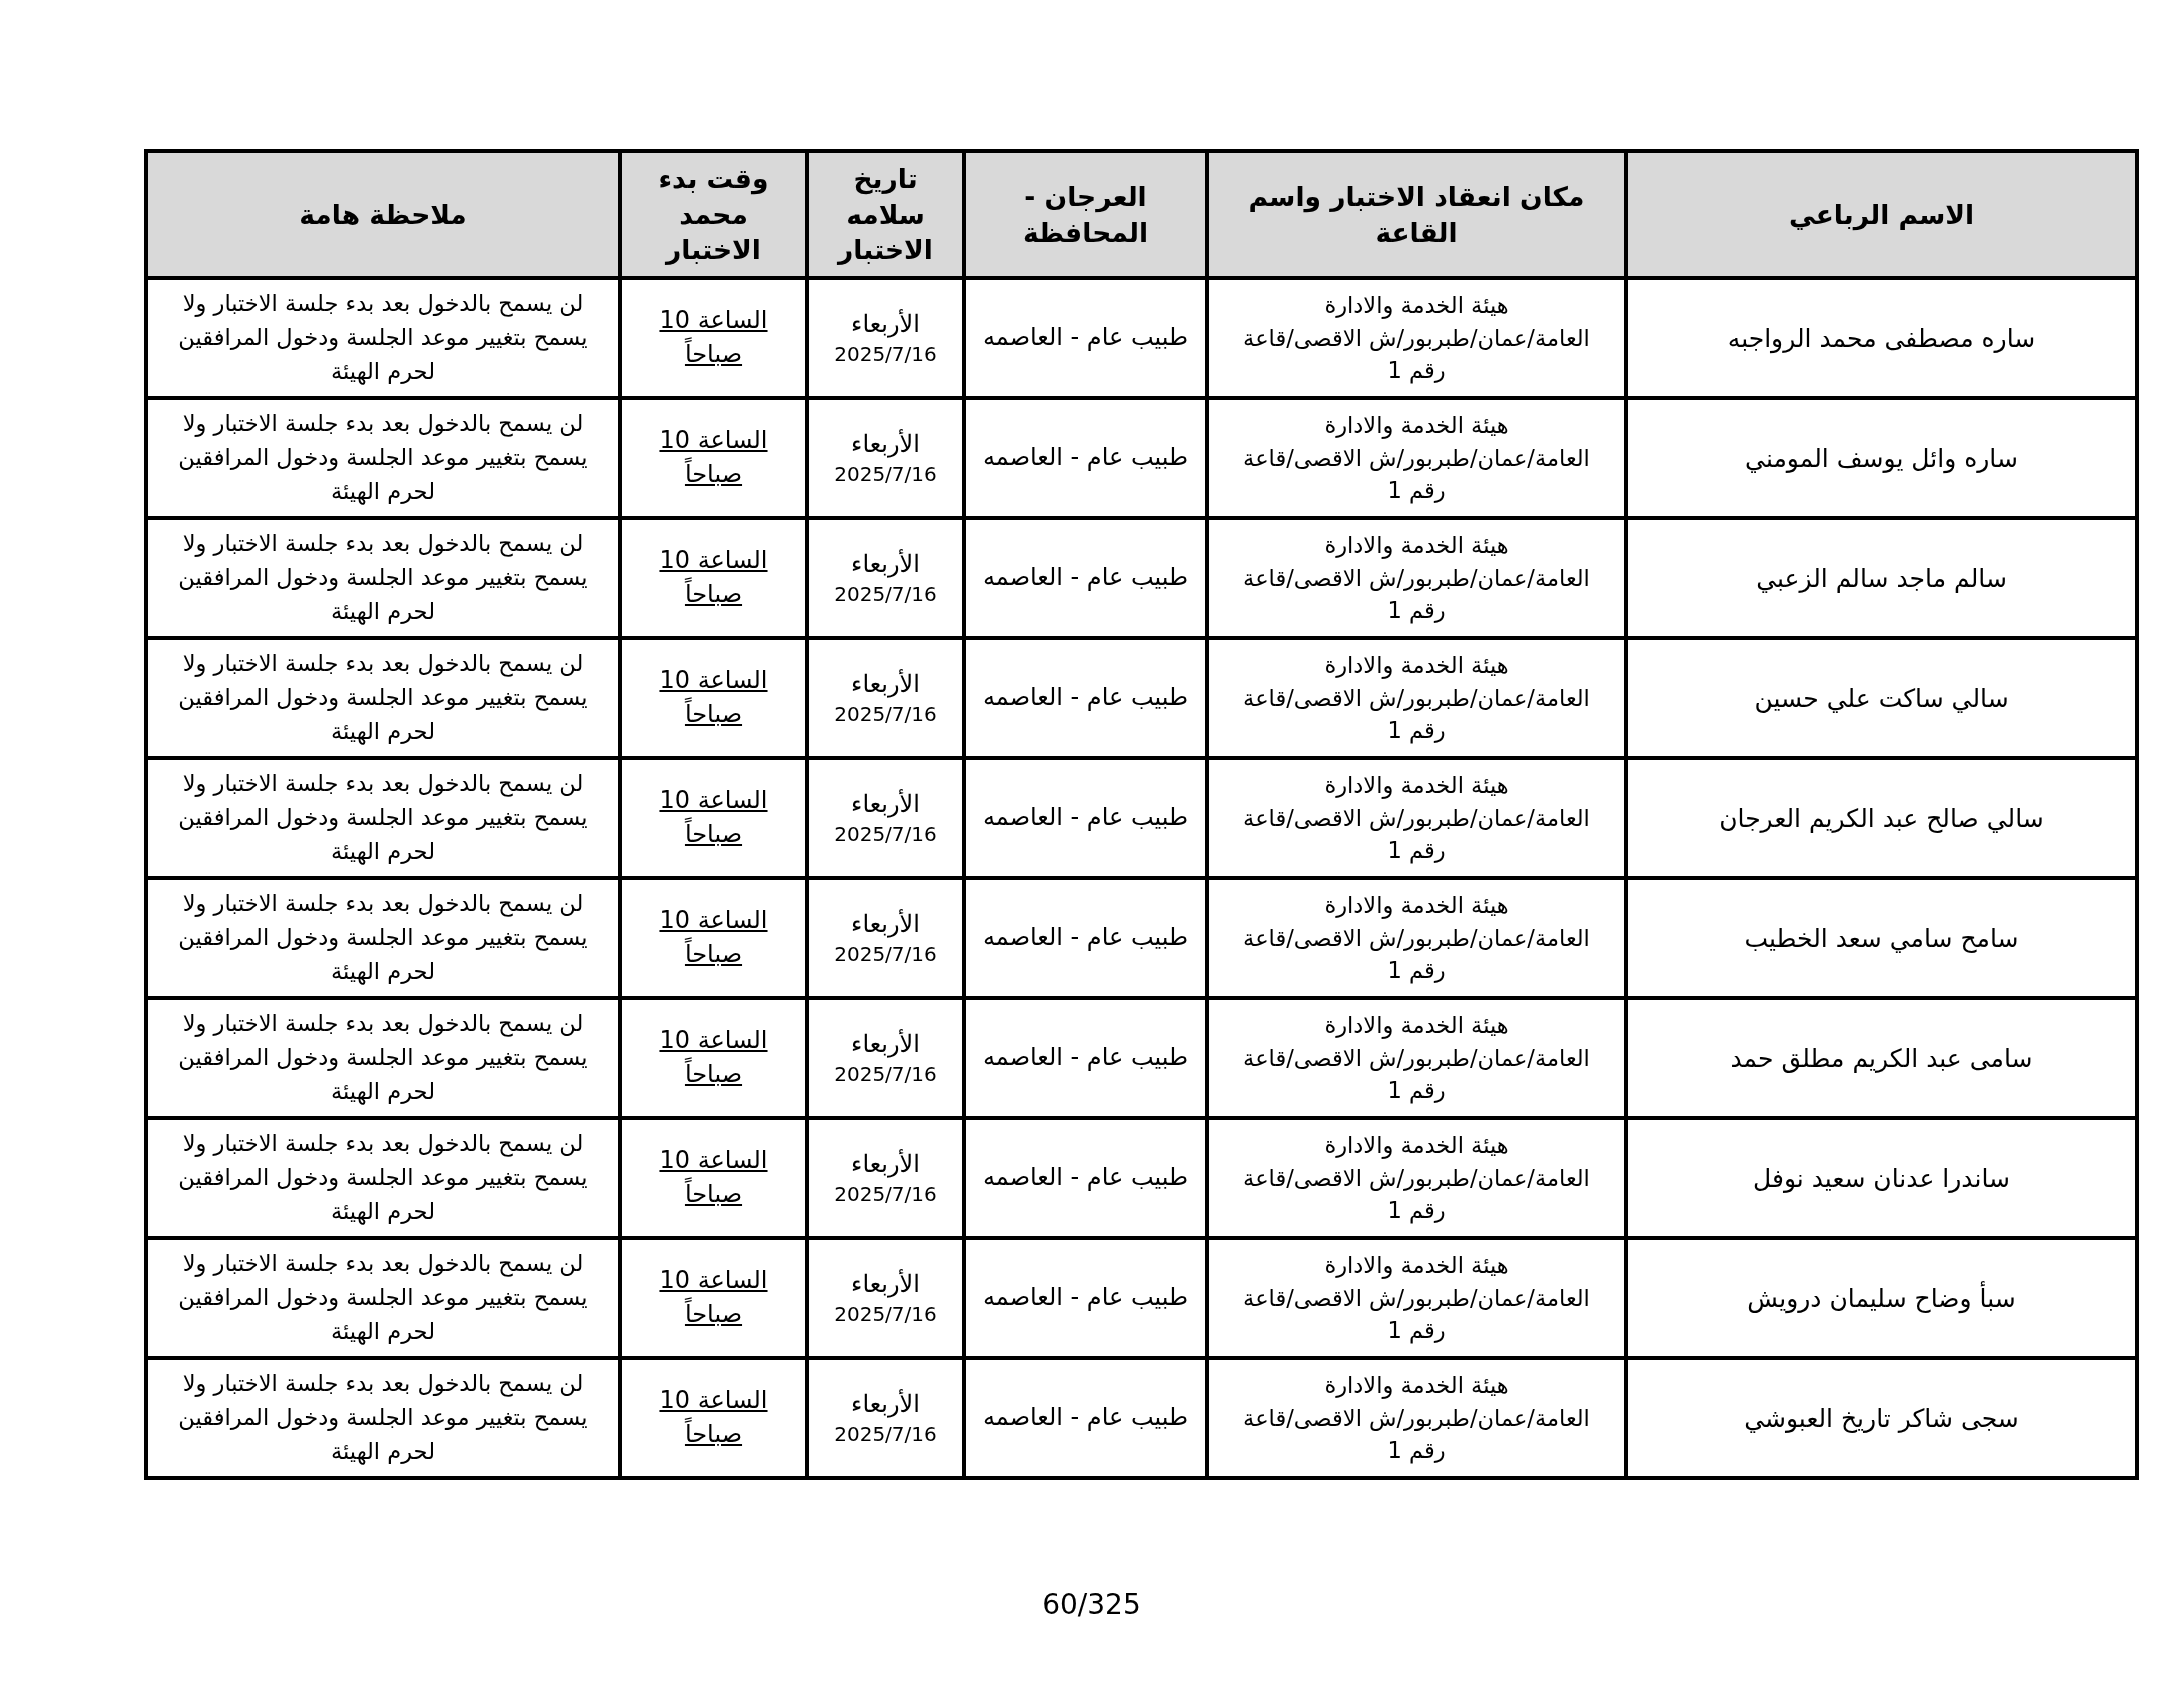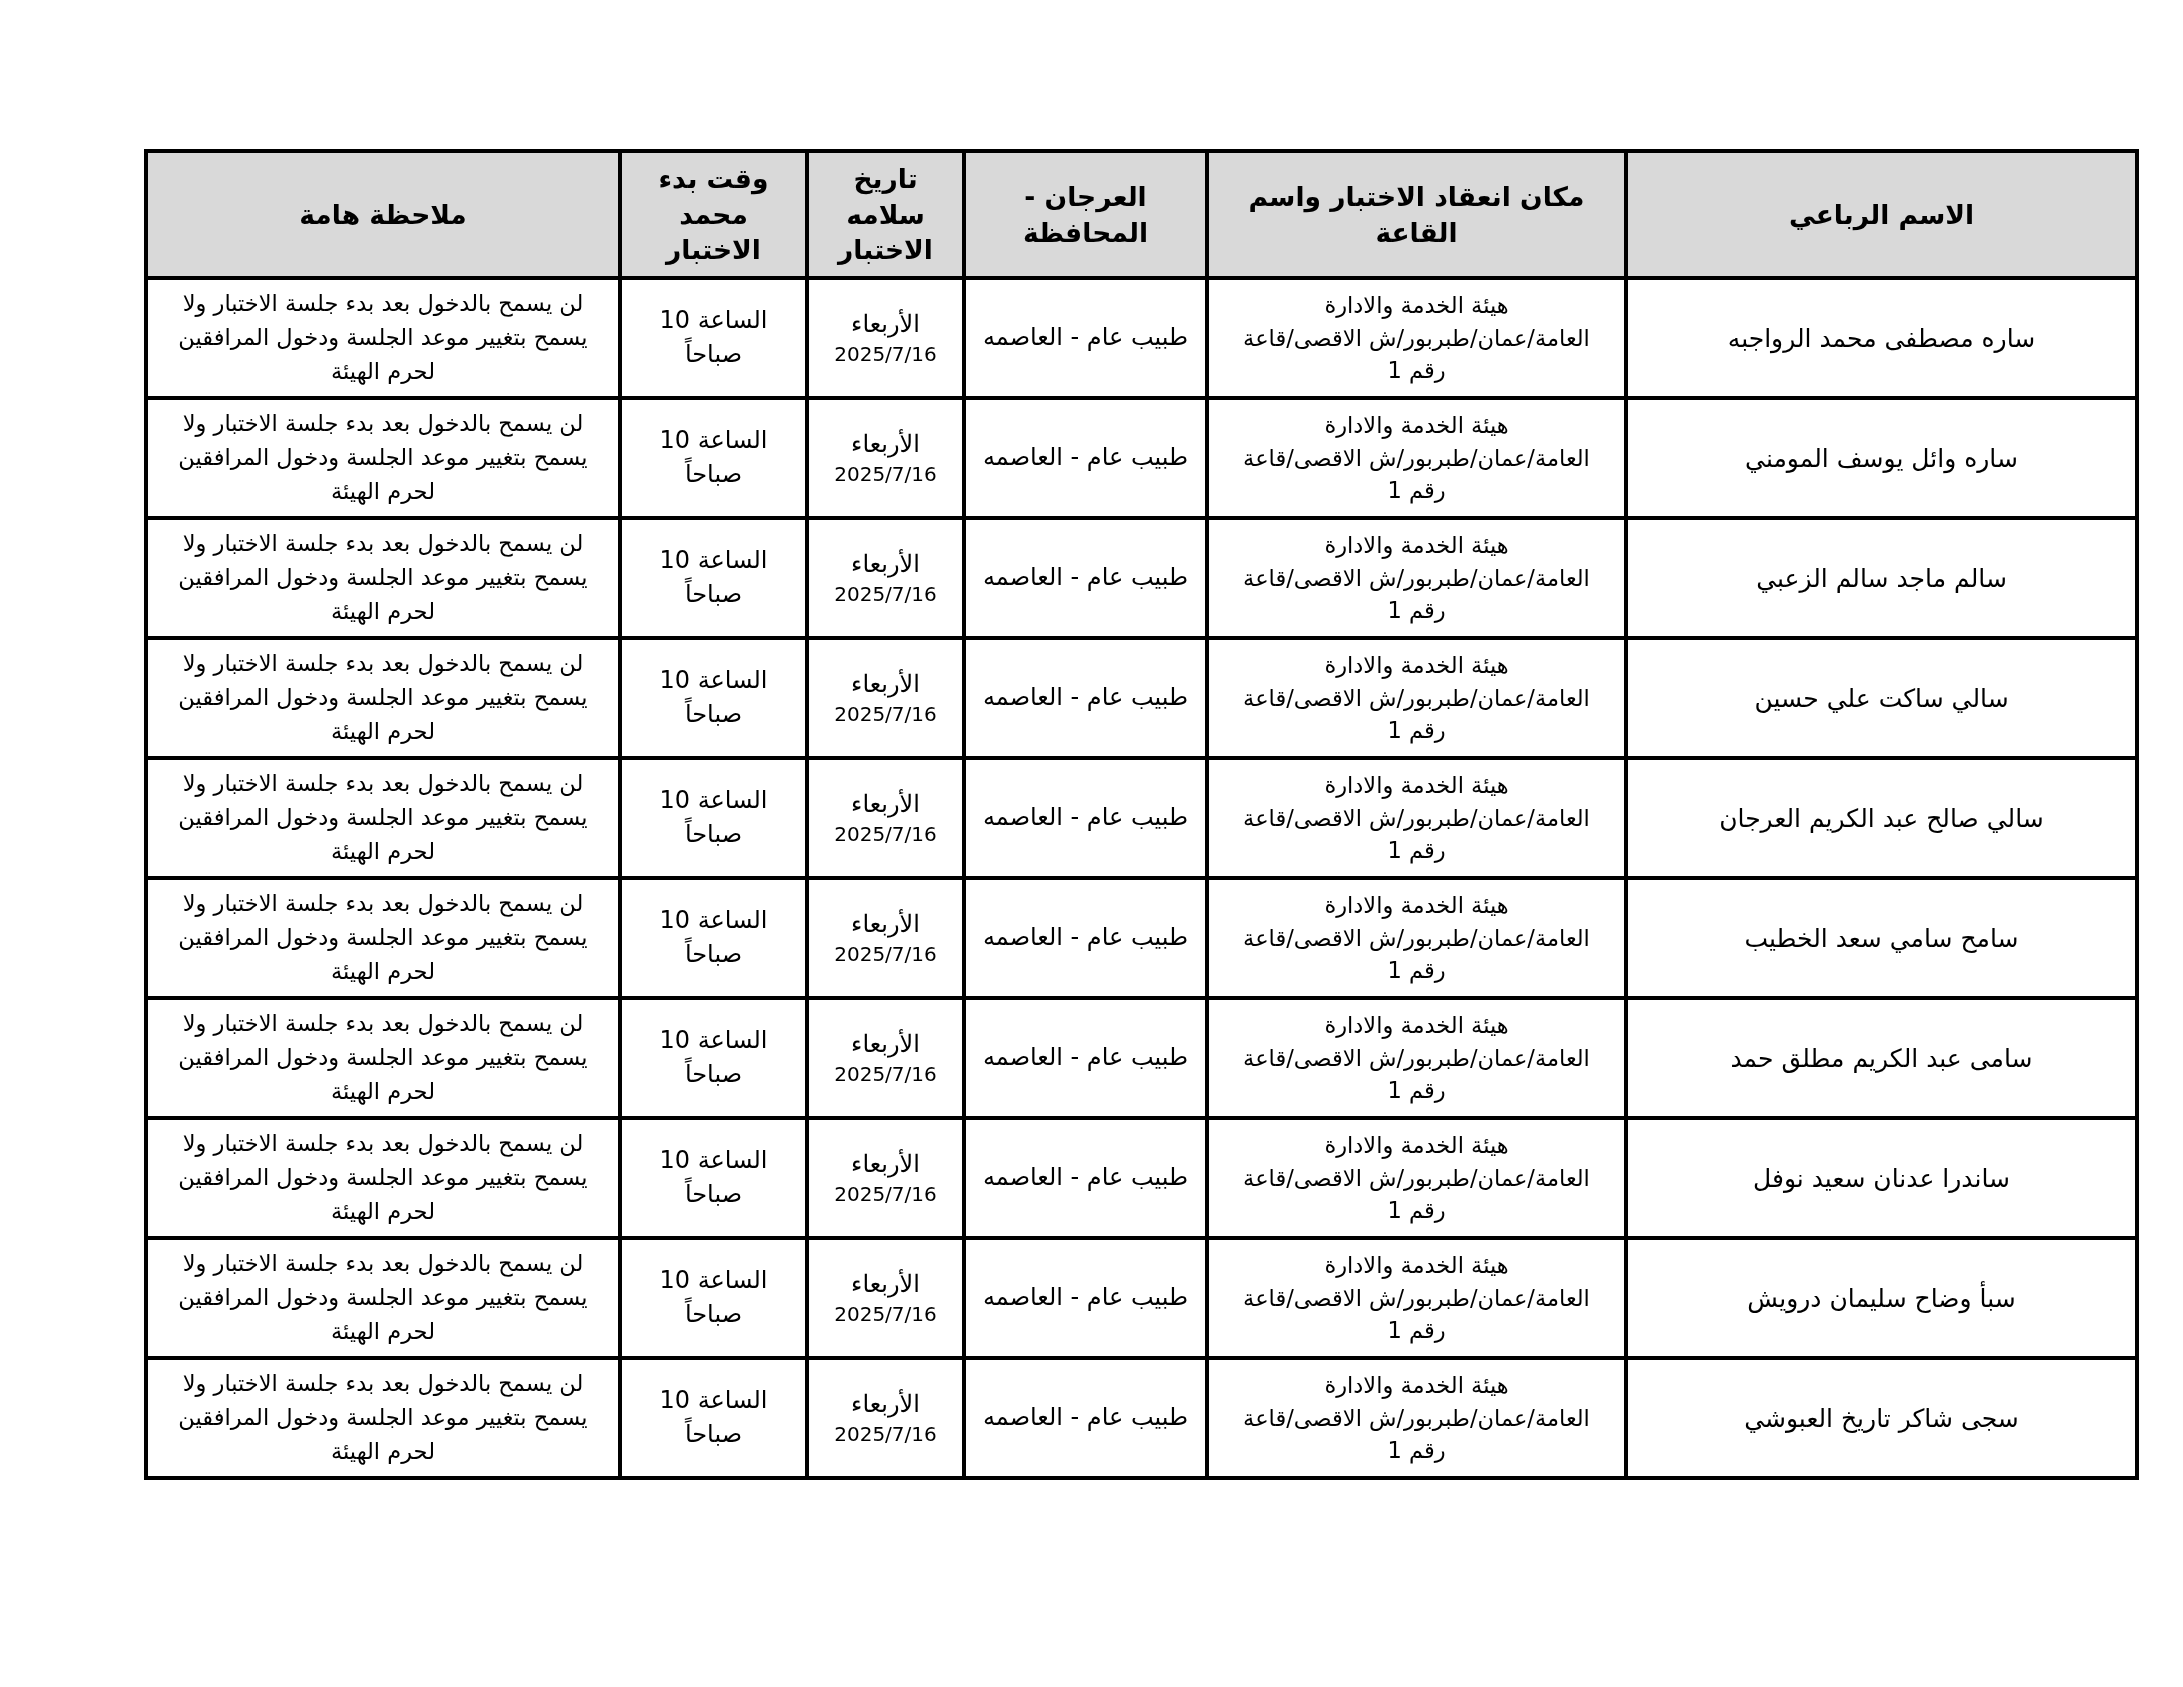--- a/index.html
+++ b/index.html
@@ -53,21 +53,21 @@
   td {
     background: #ffffff;
     font-weight: normal;
     font-size: 24px;
     line-height: 1.4;
   }
   td.c-name { font-size: 25px; }
   td.c-loc  { font-size: 22.5px; line-height: 1.45; white-space: pre-line; }
   td.c-job  { font-size: 24px; }
   td.c-note { font-size: 22.5px; line-height: 1.5; white-space: pre-line; }
-  td.c-time { font-size: 24px; padding: 5.3px 1.3px; }
+  td.c-time { font-size: 24px; padding: 5.3px 1.3px; text-decoration: underline; }
   td.c-date { padding: 5.3px 2.6px; }
   .date-day   { font-size: 24px; line-height: 1.3; font-family: Liberation Serif, serif; }
   .date-value { font-size: 20px; line-height: 1.3; }
   .page-footer {
     position: absolute;
     left: 0;
     right: 0;
     top: 1588px;
     text-align: center;
     font-size: 28px;
@@ -257,15 +257,16 @@
       <div class="date-value">2025/7/16</div>
     </td>
     <td class="c-time">الساعة 10 صباحاً</td>
     <td class="c-note">لن يسمح بالدخول بعد بدء جلسة الاختبار ولا
 يسمح بتغيير موعد الجلسة ودخول المرافقين
 لحرم الهيئة</td>
   </tr>
 </tbody>
   </table>
 
+  <div class="page-footer">60/325</div>
 
 </div>
 
 
 </body></html>

